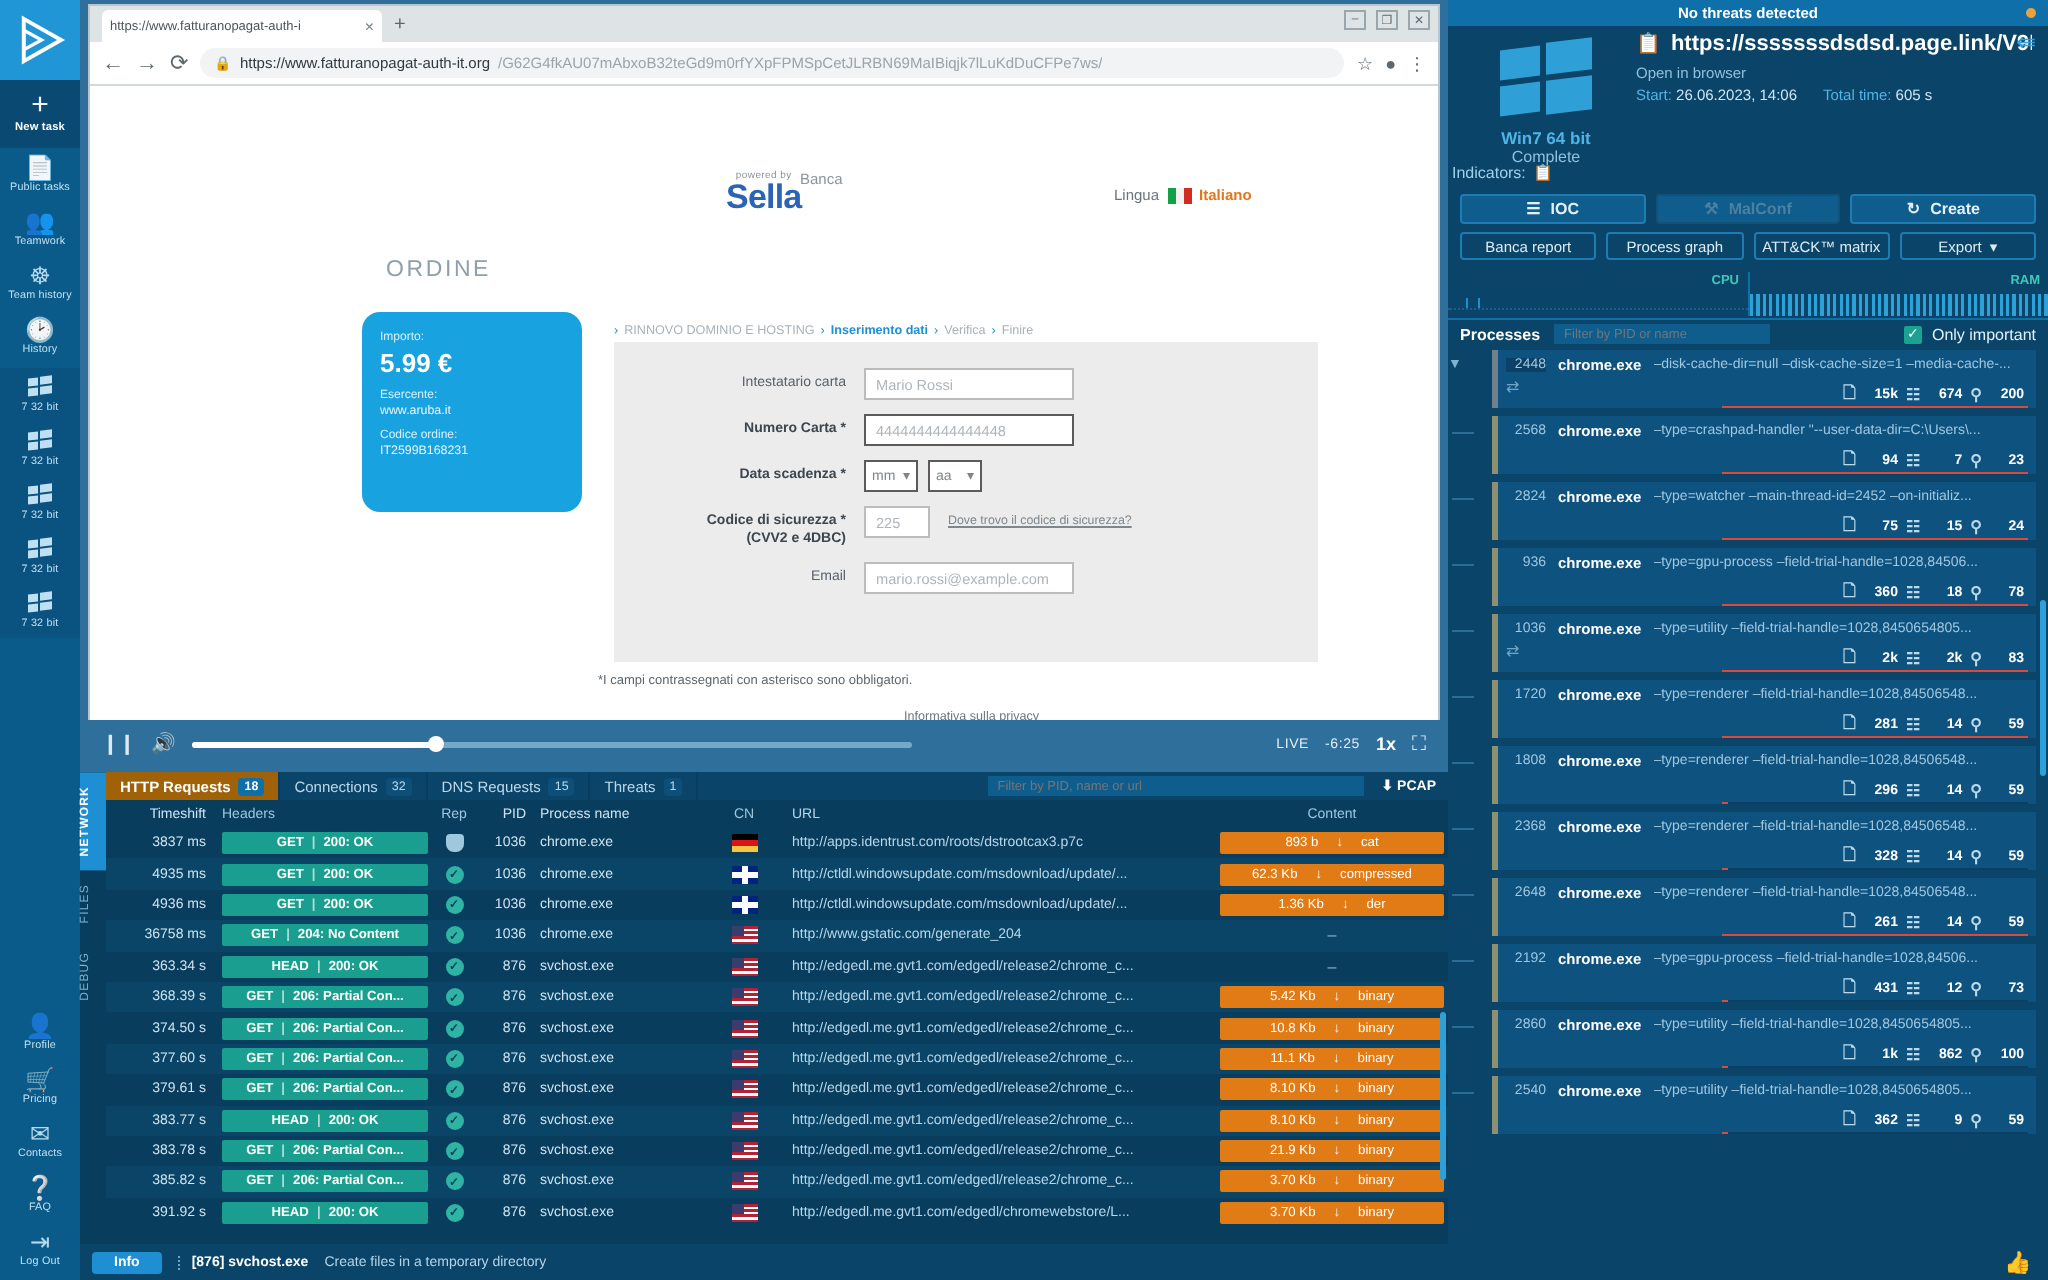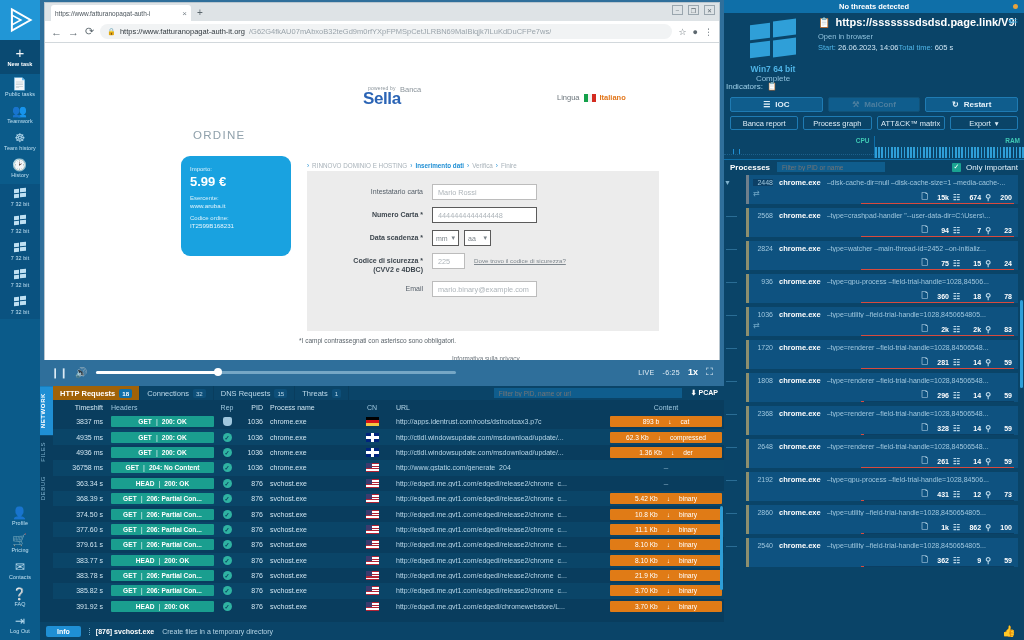--- a/index.html
+++ b/index.html
@@ -238,21 +238,21 @@
   #osinfo .bigwin i:nth-child(4){left:23px;top:19px;width:23px;height:17px;}
   #osinfo .osname { font-size:8.5px; color:#4fb4e6; font-weight:bold; }
   #osinfo .osstat { font-size:8px; color:#8fc0dc; }
   #indicators { position:absolute; left:2px; top:82px; font-size:8px; color:#9fd0e9;
                 display:flex; align-items:center; gap:4px; }
   #urlline { position:absolute; left:94px; top:16px; right:8px; display:flex; align-items:center; gap:5px;}
   #urlline .cp { font-size:10px; color:#9fd0e9; }
   #urlline .ut { font-size:11px; font-weight:bold; color:#ffffff; white-space:nowrap; overflow:hidden;}
   #sharebtn { position:absolute; right:6px; top:14px; font-size:12px; color:#2f9fd8; }
   #openb { position:absolute; left:94px; top:32px; font-size:7.5px; color:#8fc0dc; }
-  #startline { position:absolute; left:94px; top:43px; font-size:7.5px; display:flex; }
+  #startline { position:absolute; left:94px; top:43px; font-size:7.5px; display:flex; gap:13px;}
   #startline .k { color:#4fb4e6; }
   #startline .v { color:#cfe6f5; }
   #btnrow1 { position:absolute; left:6px; top:97px; right:6px; display:flex; gap:5px; }
   .bigbtn { flex:1; height:15px; background:#0f5d8d; border:1px solid #1f7bb3;
             display:flex; align-items:center; justify-content:center; gap:5px;
             font-size:8px; font-weight:bold; color:#e2f0f9; border-radius:2px;}
   .bigbtn.dis { color:#4d7f9f; border-color:#115278; }
   #btnrow2 { position:absolute; left:6px; top:116px; right:6px; display:flex; gap:5px; }
   .smbtn { flex:1; height:14px; background:#0a4468; border:1px solid #1f7bb3;
            display:flex; align-items:center; justify-content:center; gap:4px;
@@ -492,21 +492,21 @@
       <div class="frow">
         <div class="flabel b">
           <div>Codice di sicurezza *</div>
           <div>(CVV2 e 4DBC)</div>
         </div>
         <div class="finput" id="f-cvv">225</div>
         <div id="cvvlink">Dove trovo il codice di sicurezza?</div>
       </div>
       <div class="frow">
         <div class="flabel">Email</div>
-        <div class="finput" id="f-email">mario.binary@example.com</div>
+        <div class="finput" id="f-email">mario.rossi@example.com</div>
       </div>
     </div>
 
     <div id="oblig">*I campi contrassegnati con asterisco sono obbligatori.</div>
     <div id="privacy">Informativa sulla privacy</div>
 
     <div id="anyrun-wm">
       <span>ANY</span>
       <svg viewBox="0 0 32 32">
           <polygon points="6,3 29,16 6,29" fill="none" stroke="#8ea6b3" stroke-width="2.4"></polygon>
@@ -958,21 +958,21 @@
     <div class="bigbtn">
       <span>☰</span>
       <span>IOC</span>
     </div>
     <div class="bigbtn dis">
       <span>⚒</span>
       <span>MalConf</span>
     </div>
     <div class="bigbtn">
       <span>↻</span>
-      <span>Restart</span>
+      <span>Create</span>
     </div>
   </div>
   <div id="btnrow2">
     <div class="smbtn">Banca report</div>
     <div class="smbtn">Process graph</div>
     <div class="smbtn">ATT&amp;CK™ matrix</div>
     <div class="smbtn">
       <span>Export</span>
       <span>▾</span>
     </div>

